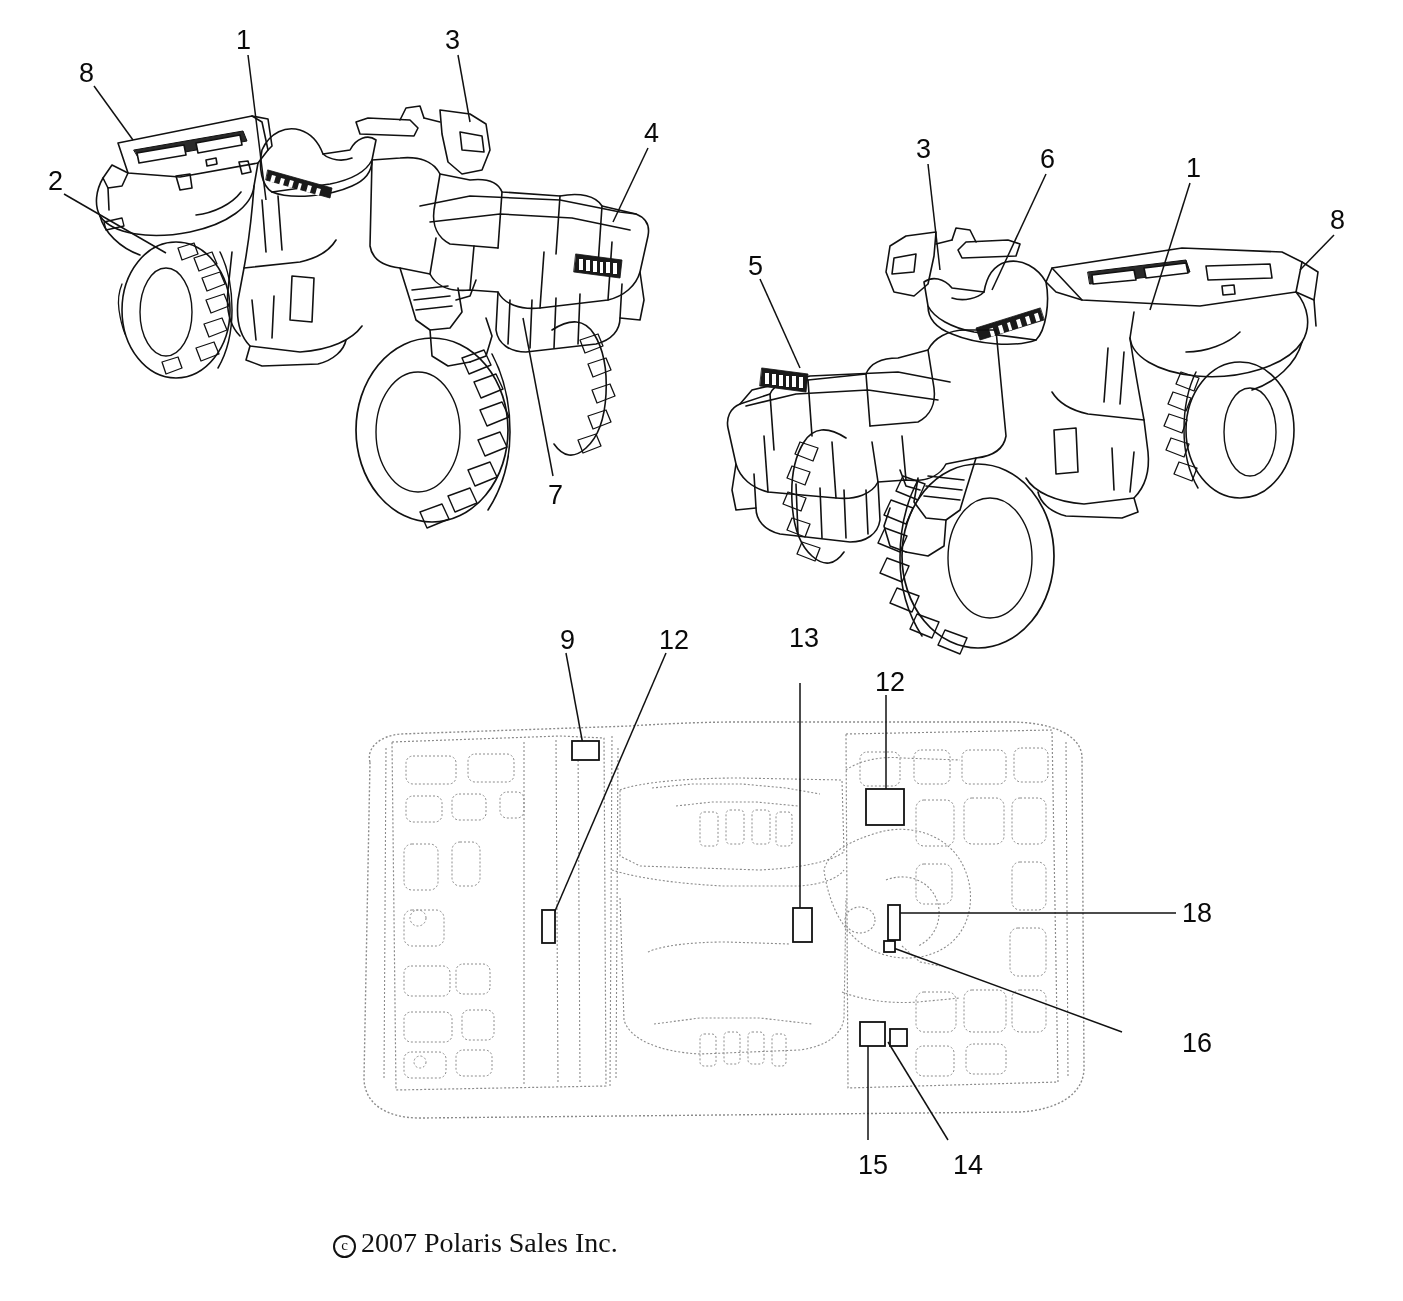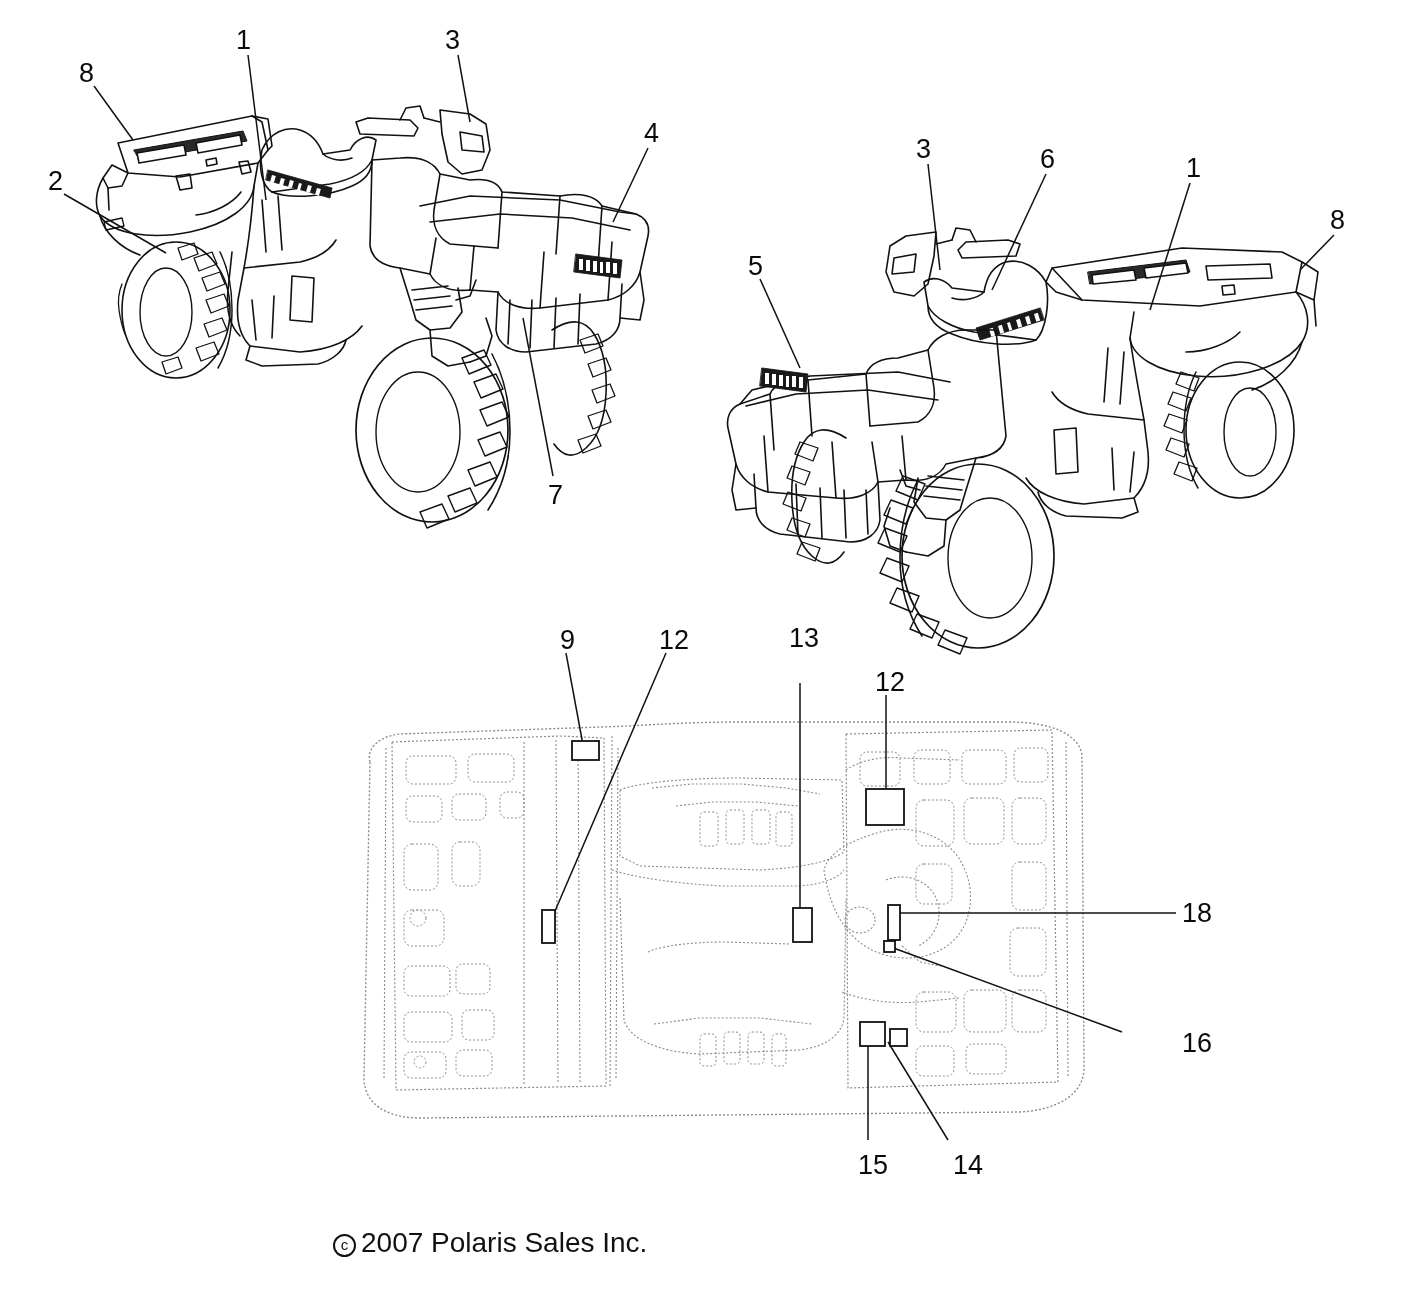--- a/index.html
+++ b/index.html
@@ -3,21 +3,21 @@
 <meta charset="utf-8">
 <style>
   html,body{margin:0;padding:0;background:#ffffff;}
   body{width:1403px;height:1301px;position:relative;overflow:hidden;
        font-family:"Liberation Sans","DejaVu Sans",sans-serif;color:#000;}
   #stage{position:absolute;inset:0;width:1403px;height:1301px;}
   svg{position:absolute;left:0;top:0;width:1403px;height:1301px;}
   .callout{position:absolute;font-size:27px;line-height:27px;color:#0a0a0a;
            font-family:"Liberation Sans","DejaVu Sans",sans-serif;white-space:nowrap;}
   .copyright{position:absolute;font-size:28px;color:#111;white-space:nowrap;
-             font-family:Liberation Sans, sans-serif;}
+             font-family:Liberation Serif, serif;}
   .copysym{display:inline-block;border:2px solid #111;border-radius:50%;
            width:19px;height:19px;line-height:17px;text-align:center;font-size:15px;
            margin-right:5px;vertical-align:2px;}
 </style>
 </head>
 <body>
 
 <div id="stage">
 
   <svg viewBox="0 0 1403 1301">

